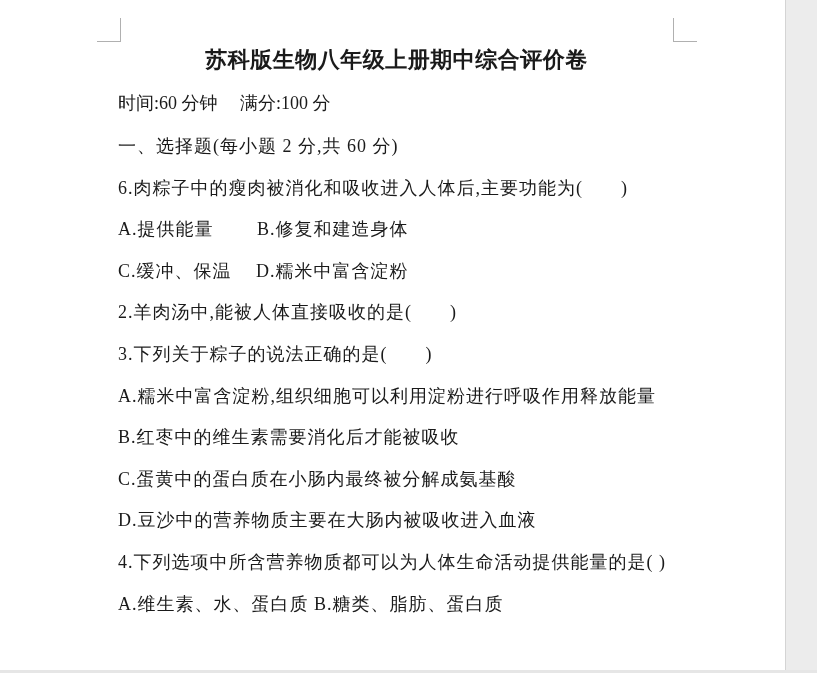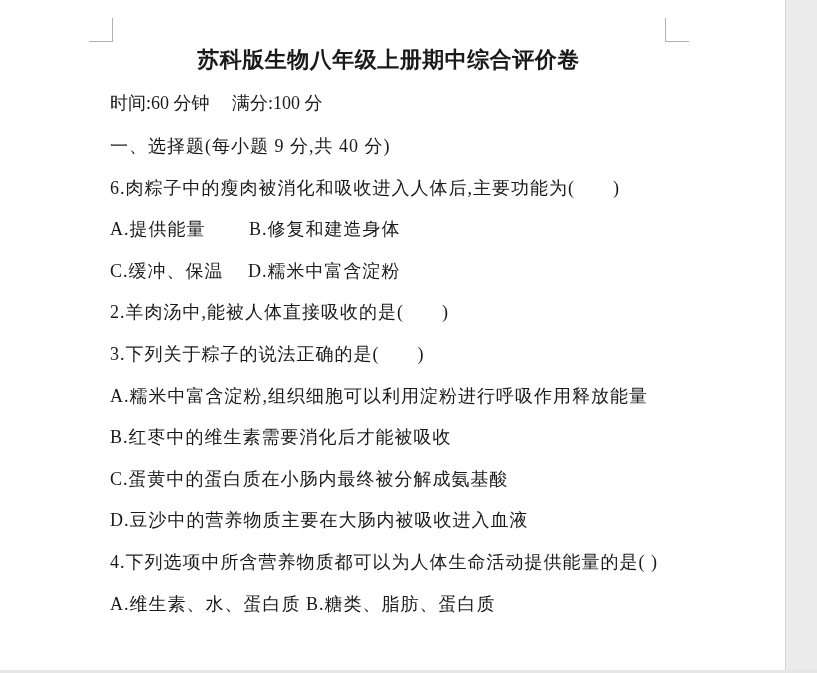--- a/index.html
+++ b/index.html
@@ -10,21 +10,21 @@
   }
   .app {
     position: relative;
     width: 817px;
     height: 673px;
     overflow: hidden;
     background: #ffffff;
   }
   .page {
     position: absolute;
-    left: 0;
+    left: 8px;
     top: 0;
     width: 785px;
     height: 673px;
     background: #ffffff;
   }
   
   .corner-tl {
     position: absolute;
     left: 89px;
     top: 18px;
@@ -96,21 +96,21 @@
 </head>
 <body>
 
 <div class="app">
   <div class="page">
     <div class="corner-tl"></div>
     <div class="corner-tr"></div>
     <div class="content">
       <h1 class="title">苏科版生物八年级上册期中综合评价卷</h1>
       <p class="subtitle">时间:60 分钟　 满分:100 分</p>
-      <p class="line">一、选择题(每小题 9 分,共 40 分)</p>
+      <p class="line">一、选择题(每小题 2 分,共 60 分)</p>
       <p class="line">6.肉粽子中的瘦肉被消化和吸收进入人体后,主要功能为(　　)</p>
       <p class="line">A.提供能量　　 B.修复和建造身体</p>
       <p class="line">C.缓冲、保温　 D.糯米中富含淀粉</p>
       <p class="line">2.羊肉汤中,能被人体直接吸收的是(　　)</p>
       <p class="line">3.下列关于粽子的说法正确的是(　　)</p>
       <p class="line">A.糯米中富含淀粉,组织细胞可以利用淀粉进行呼吸作用释放能量</p>
       <p class="line">B.红枣中的维生素需要消化后才能被吸收</p>
       <p class="line">C.蛋黄中的蛋白质在小肠内最终被分解成氨基酸</p>
       <p class="line">D.豆沙中的营养物质主要在大肠内被吸收进入血液</p>
       <p class="line">4.下列选项中所含营养物质都可以为人体生命活动提供能量的是( )</p>

